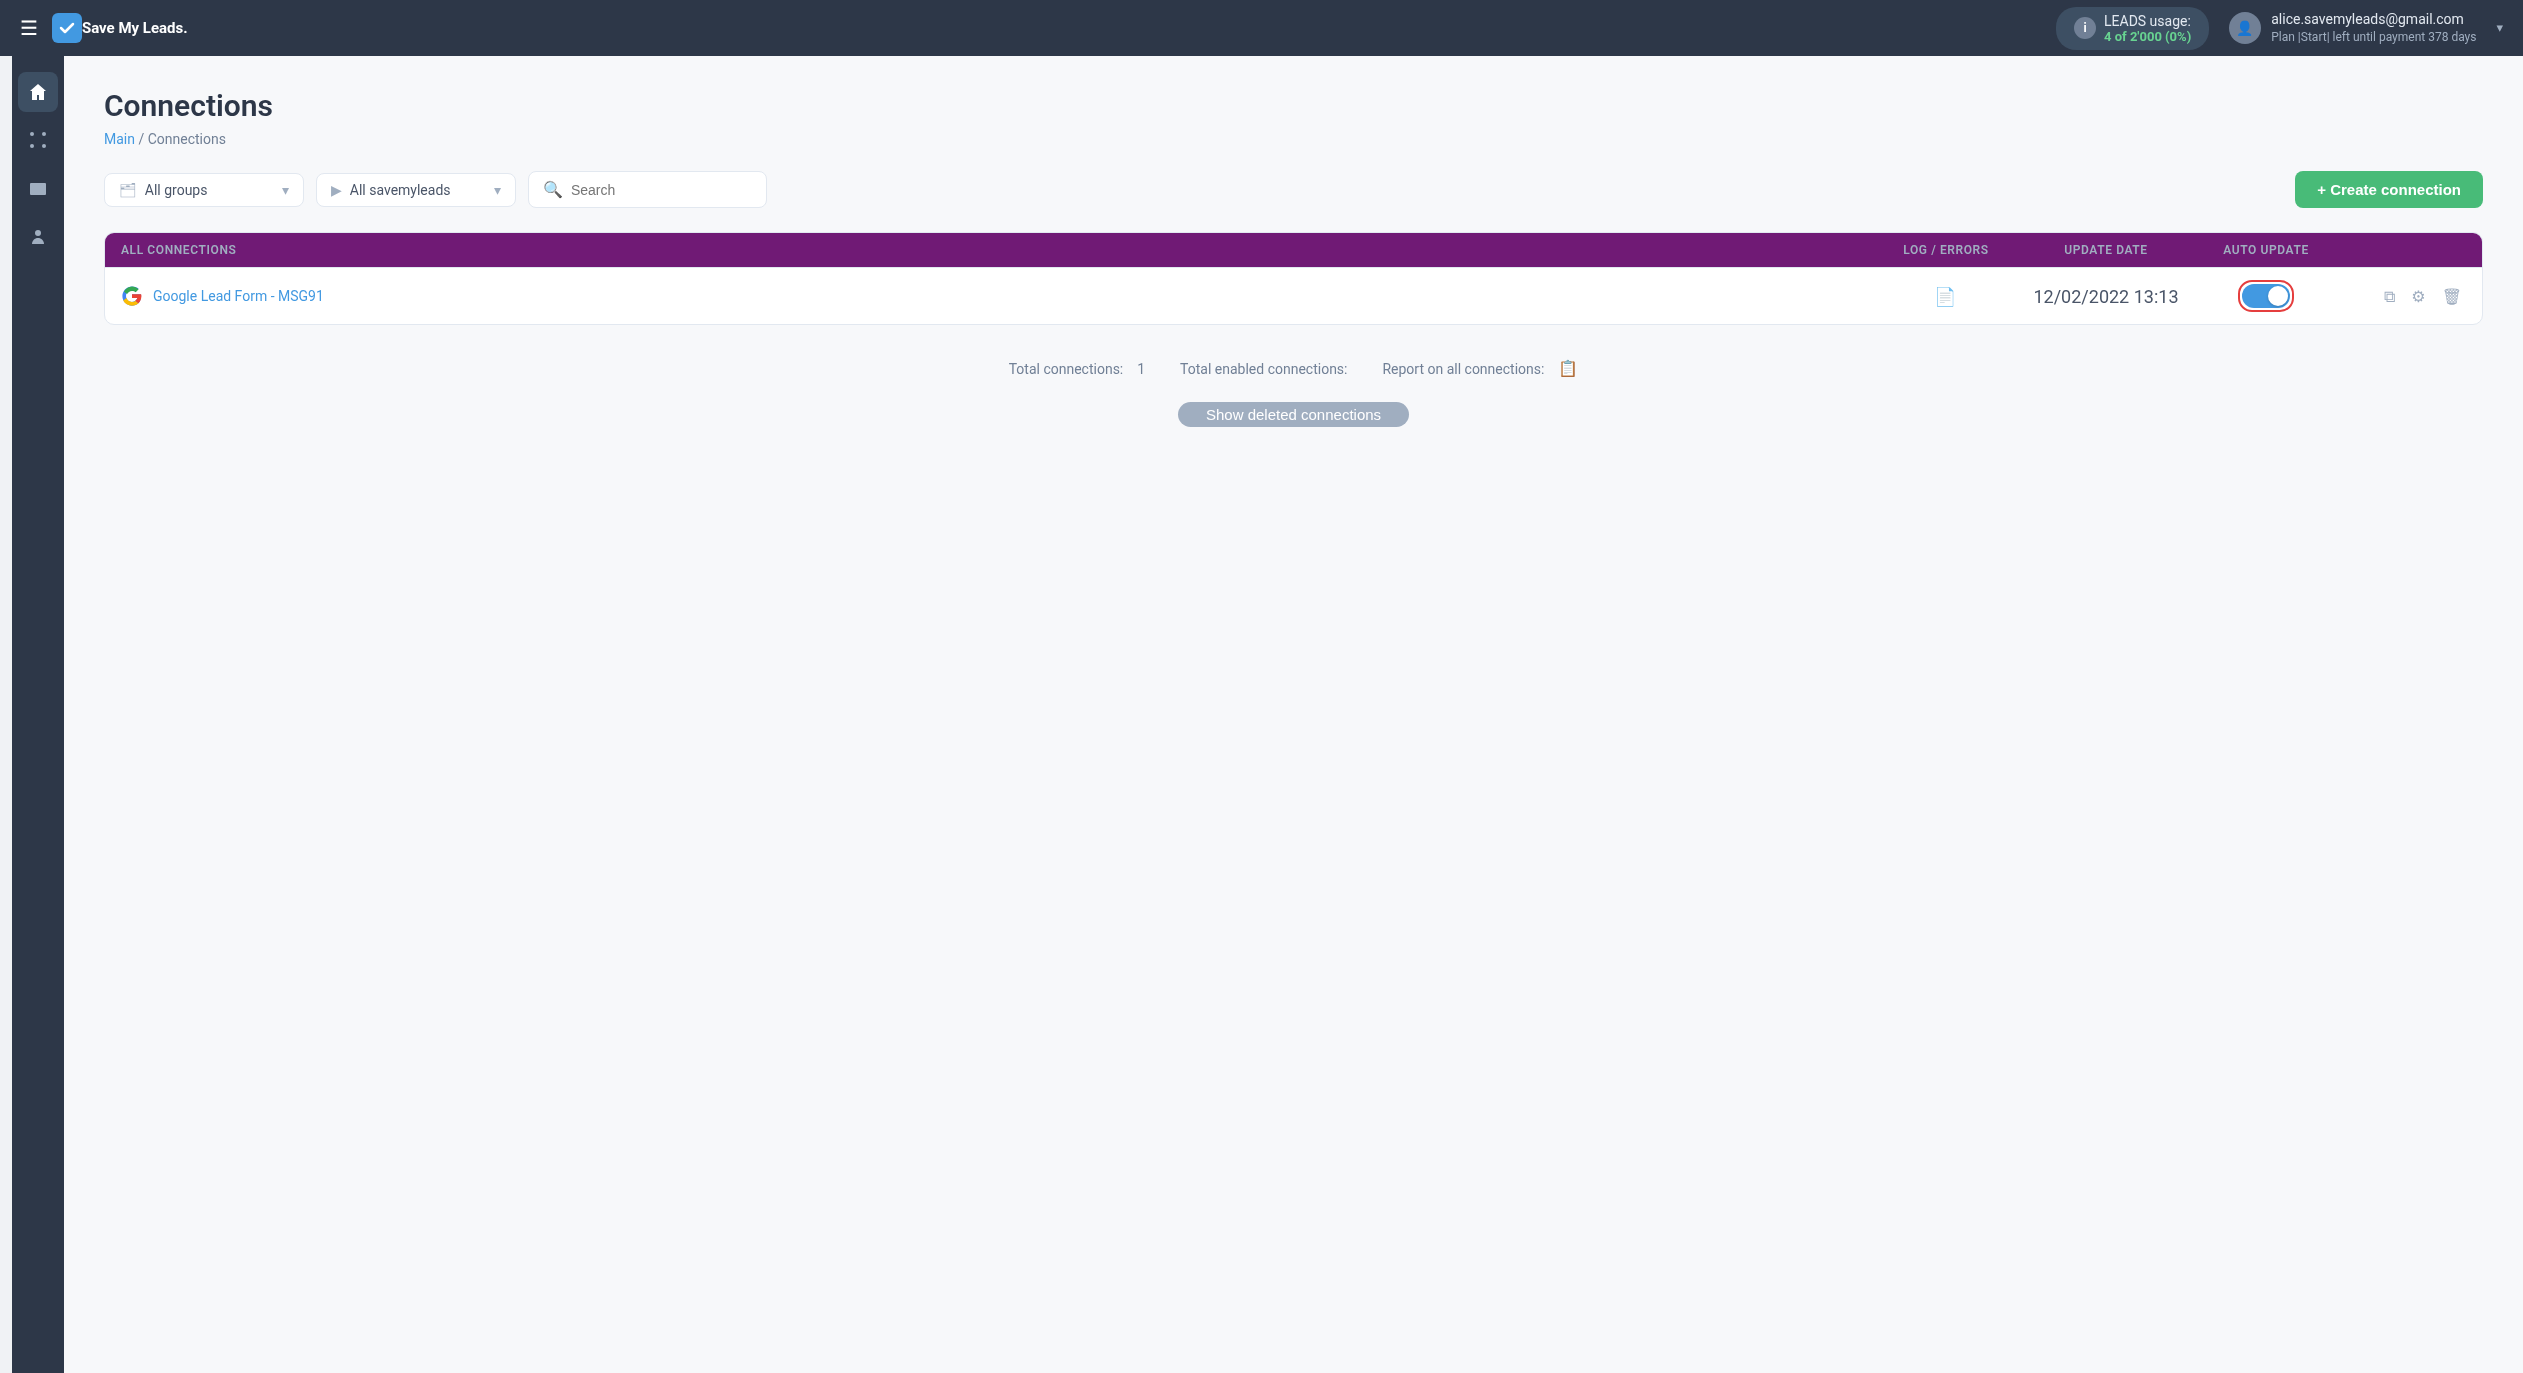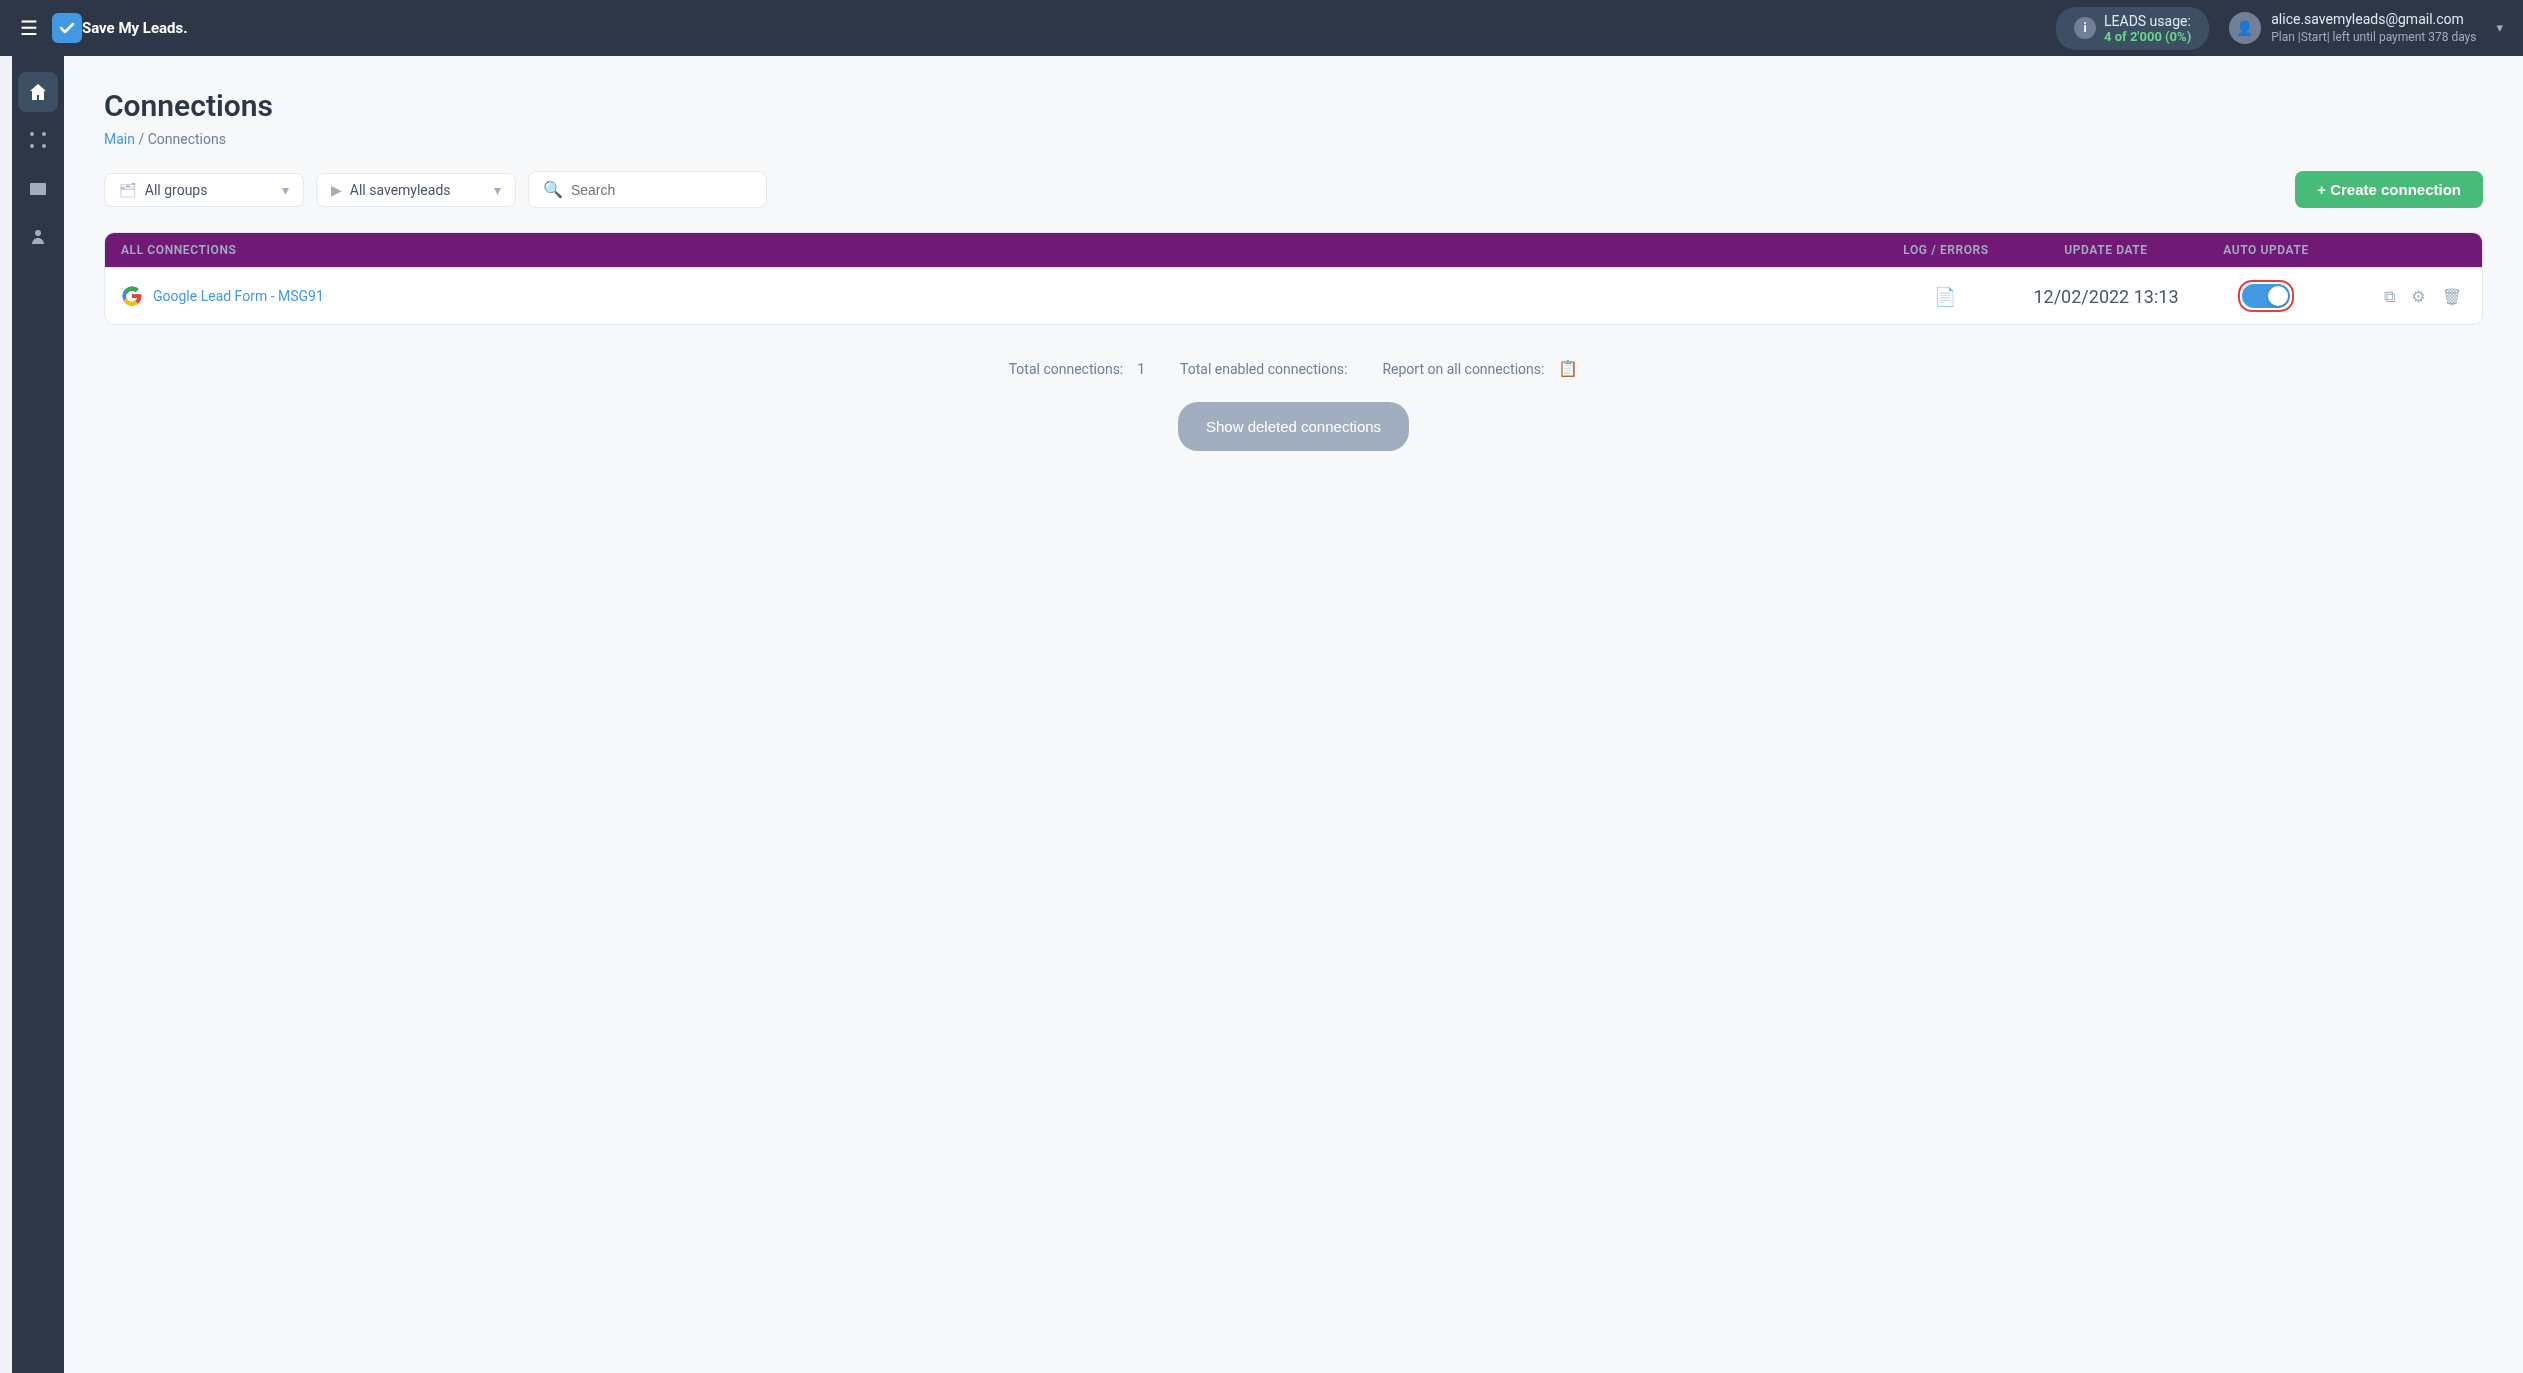--- a/index.html
+++ b/index.html
@@ -317,21 +317,21 @@
     .report-icon { color: #718096; font-size: 16px; cursor: pointer; }
 
     
     .show-deleted-btn {
       display: block;
       margin: 10px auto 0;
       background: #a0aec0;
       color: white;
       border: none;
       border-radius: 20px;
-      padding: 16px 28px;
+      padding: 4px 28px;
       font-size: 15px;
       cursor: pointer;
     }
 
     
   </style>
 </head>
 <body>
 
 <div class="topnav">

